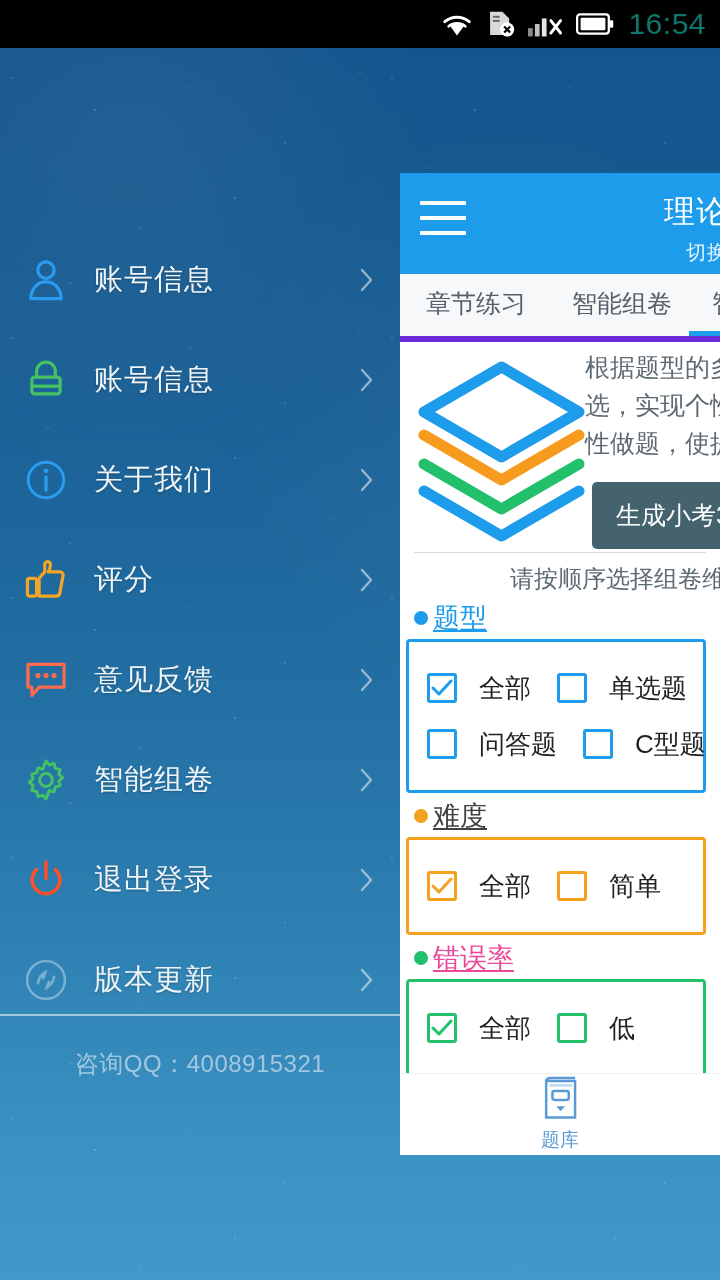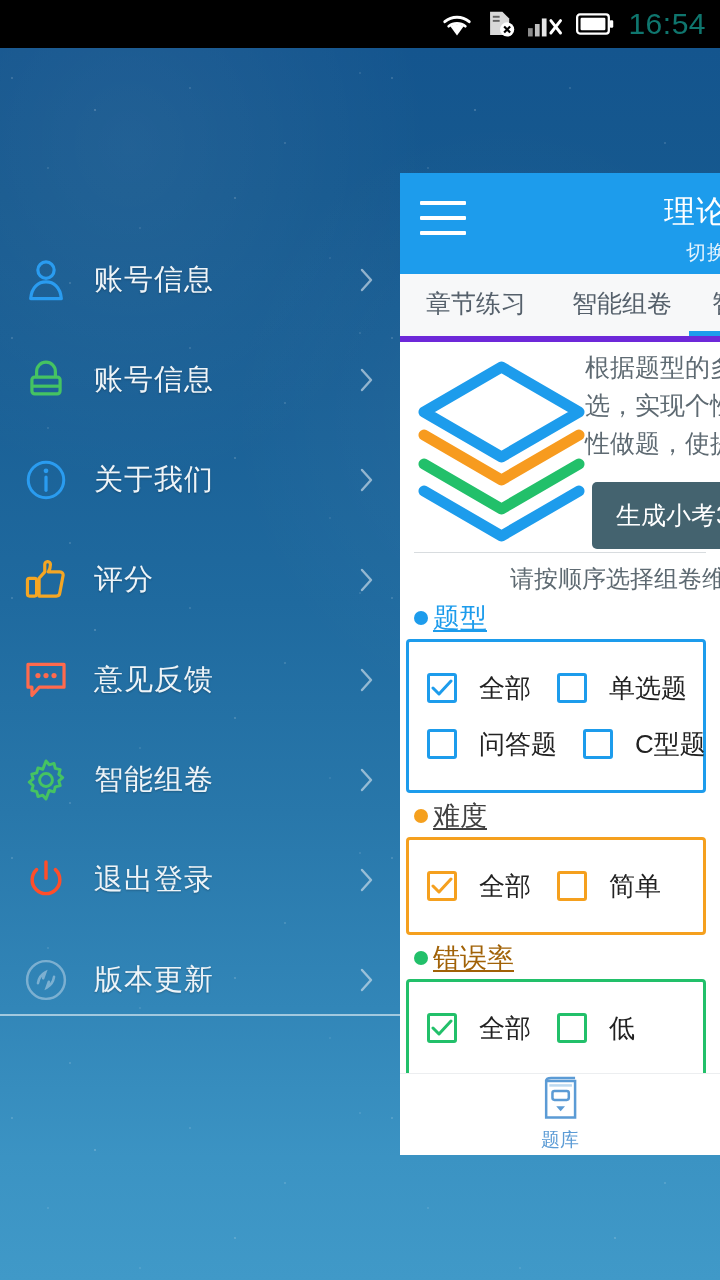--- a/index.html
+++ b/index.html
@@ -341,20 +341,21 @@
       <span class="chev">
         <svg width="14" height="24" viewBox="0 0 14 24">
             <path d="M2 2l9 10-9 10" stroke="#dbe7f0" stroke-width="2.4" fill="none" stroke-linecap="round" stroke-linejoin="round"></path>
           </svg>
       </span>
     </div>
 
   </div>
 
   <div class="divider"></div>
+  <div class="qq">咨询QQ：4008915321</div>
 </div>
 
 <div class="panel">
 
   <div class="panel-header">
     <div class="hamburger">
       <span></span>
         <span></span>
         <span></span>
     </div>
@@ -431,21 +432,21 @@
         <span class="cb-label">全部</span>
         <span class="cb" style="border-color:#f5a01e"></span>
         <span class="cb-label">简单</span>
       </div>
     </div>
   </div>
 
   <div class="group">
     <div class="group-head">
       <span class="dot" style="background:#22c06a"></span>
-      <span class="group-title" style="color:#a16207">错误率</span>
+      <span class="group-title" style="color:#ec4899">错误率</span>
     </div>
     <div class="group-box" style="border-color:#22c06a">
       <div class="cb-row">
         <span class="cb" style="border-color:#22c06a">
           <svg width="22" height="18" viewBox="0 0 22 18">
               <path d="M2 9l6 6L20 2" stroke="#22c06a" stroke-width="3" fill="none" stroke-linecap="round" stroke-linejoin="round"></path>
             </svg>
         </span>
         <span class="cb-label">全部</span>
         <span class="cb" style="border-color:#22c06a"></span>

